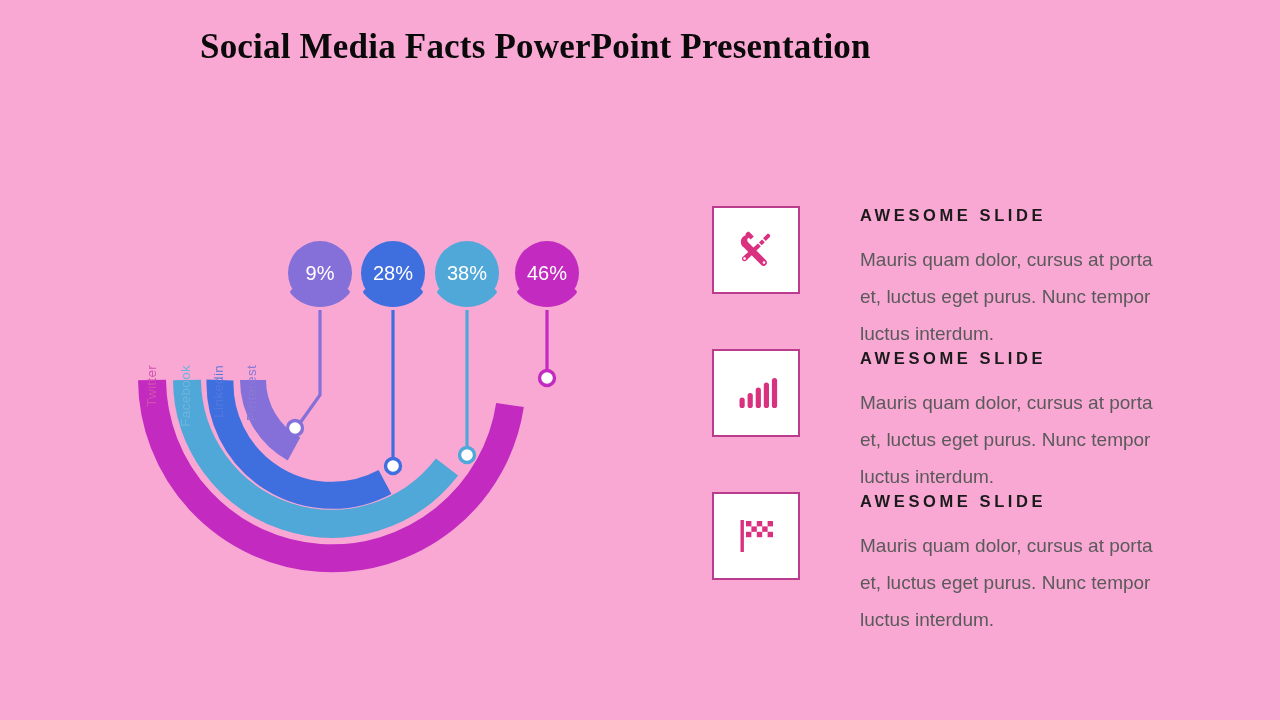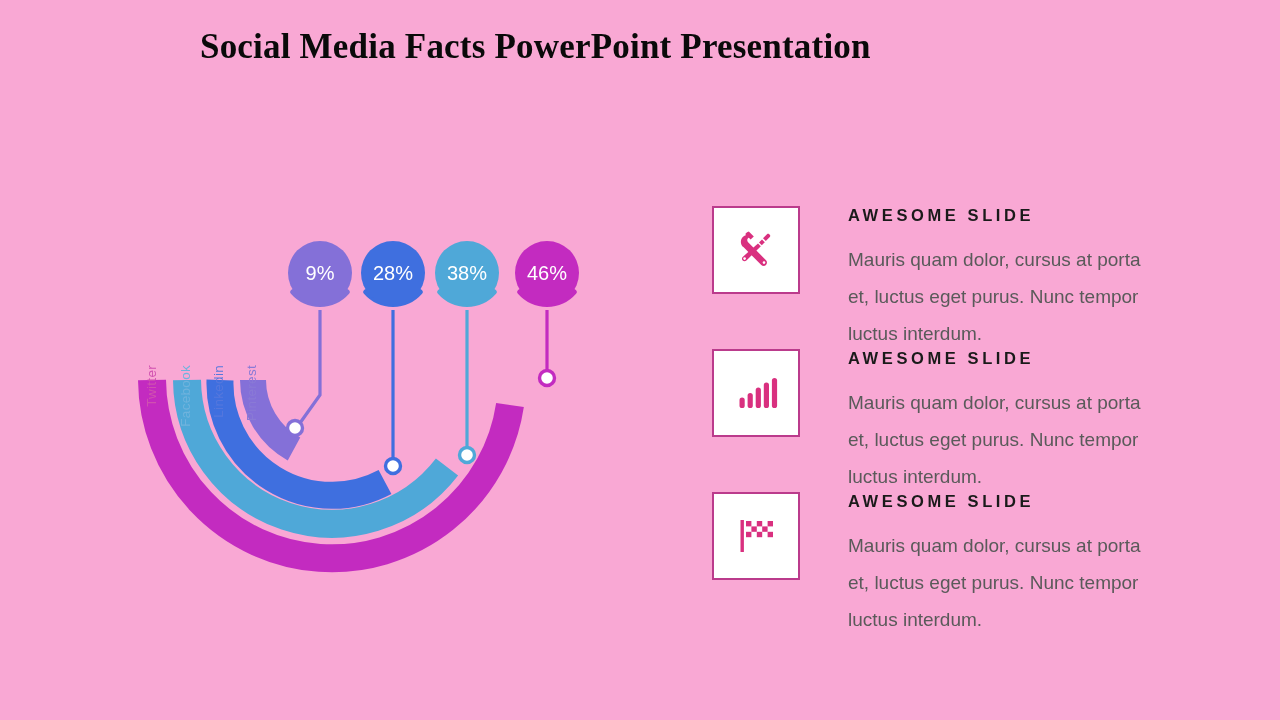--- a/index.html
+++ b/index.html
@@ -79,21 +79,21 @@
     border: 2px solid #bb3b8c;
     background: #ffffff;
     box-sizing: border-box;
     display: flex;
     align-items: center;
     justify-content: center;
   }
   .feature-icon-box svg { display: block; }
   .feature-text {
     position: absolute;
-    left: 136px;
+    left: 148px;
     top: 0;
     width: 300px;
   }
   .feature-title {
     font-family: "Liberation Sans", sans-serif;
     font-size: 16.5px;
     font-weight: bold;
     letter-spacing: 3.6px;
     color: #1a1a1a;
     margin: 0 0 16px 0;

